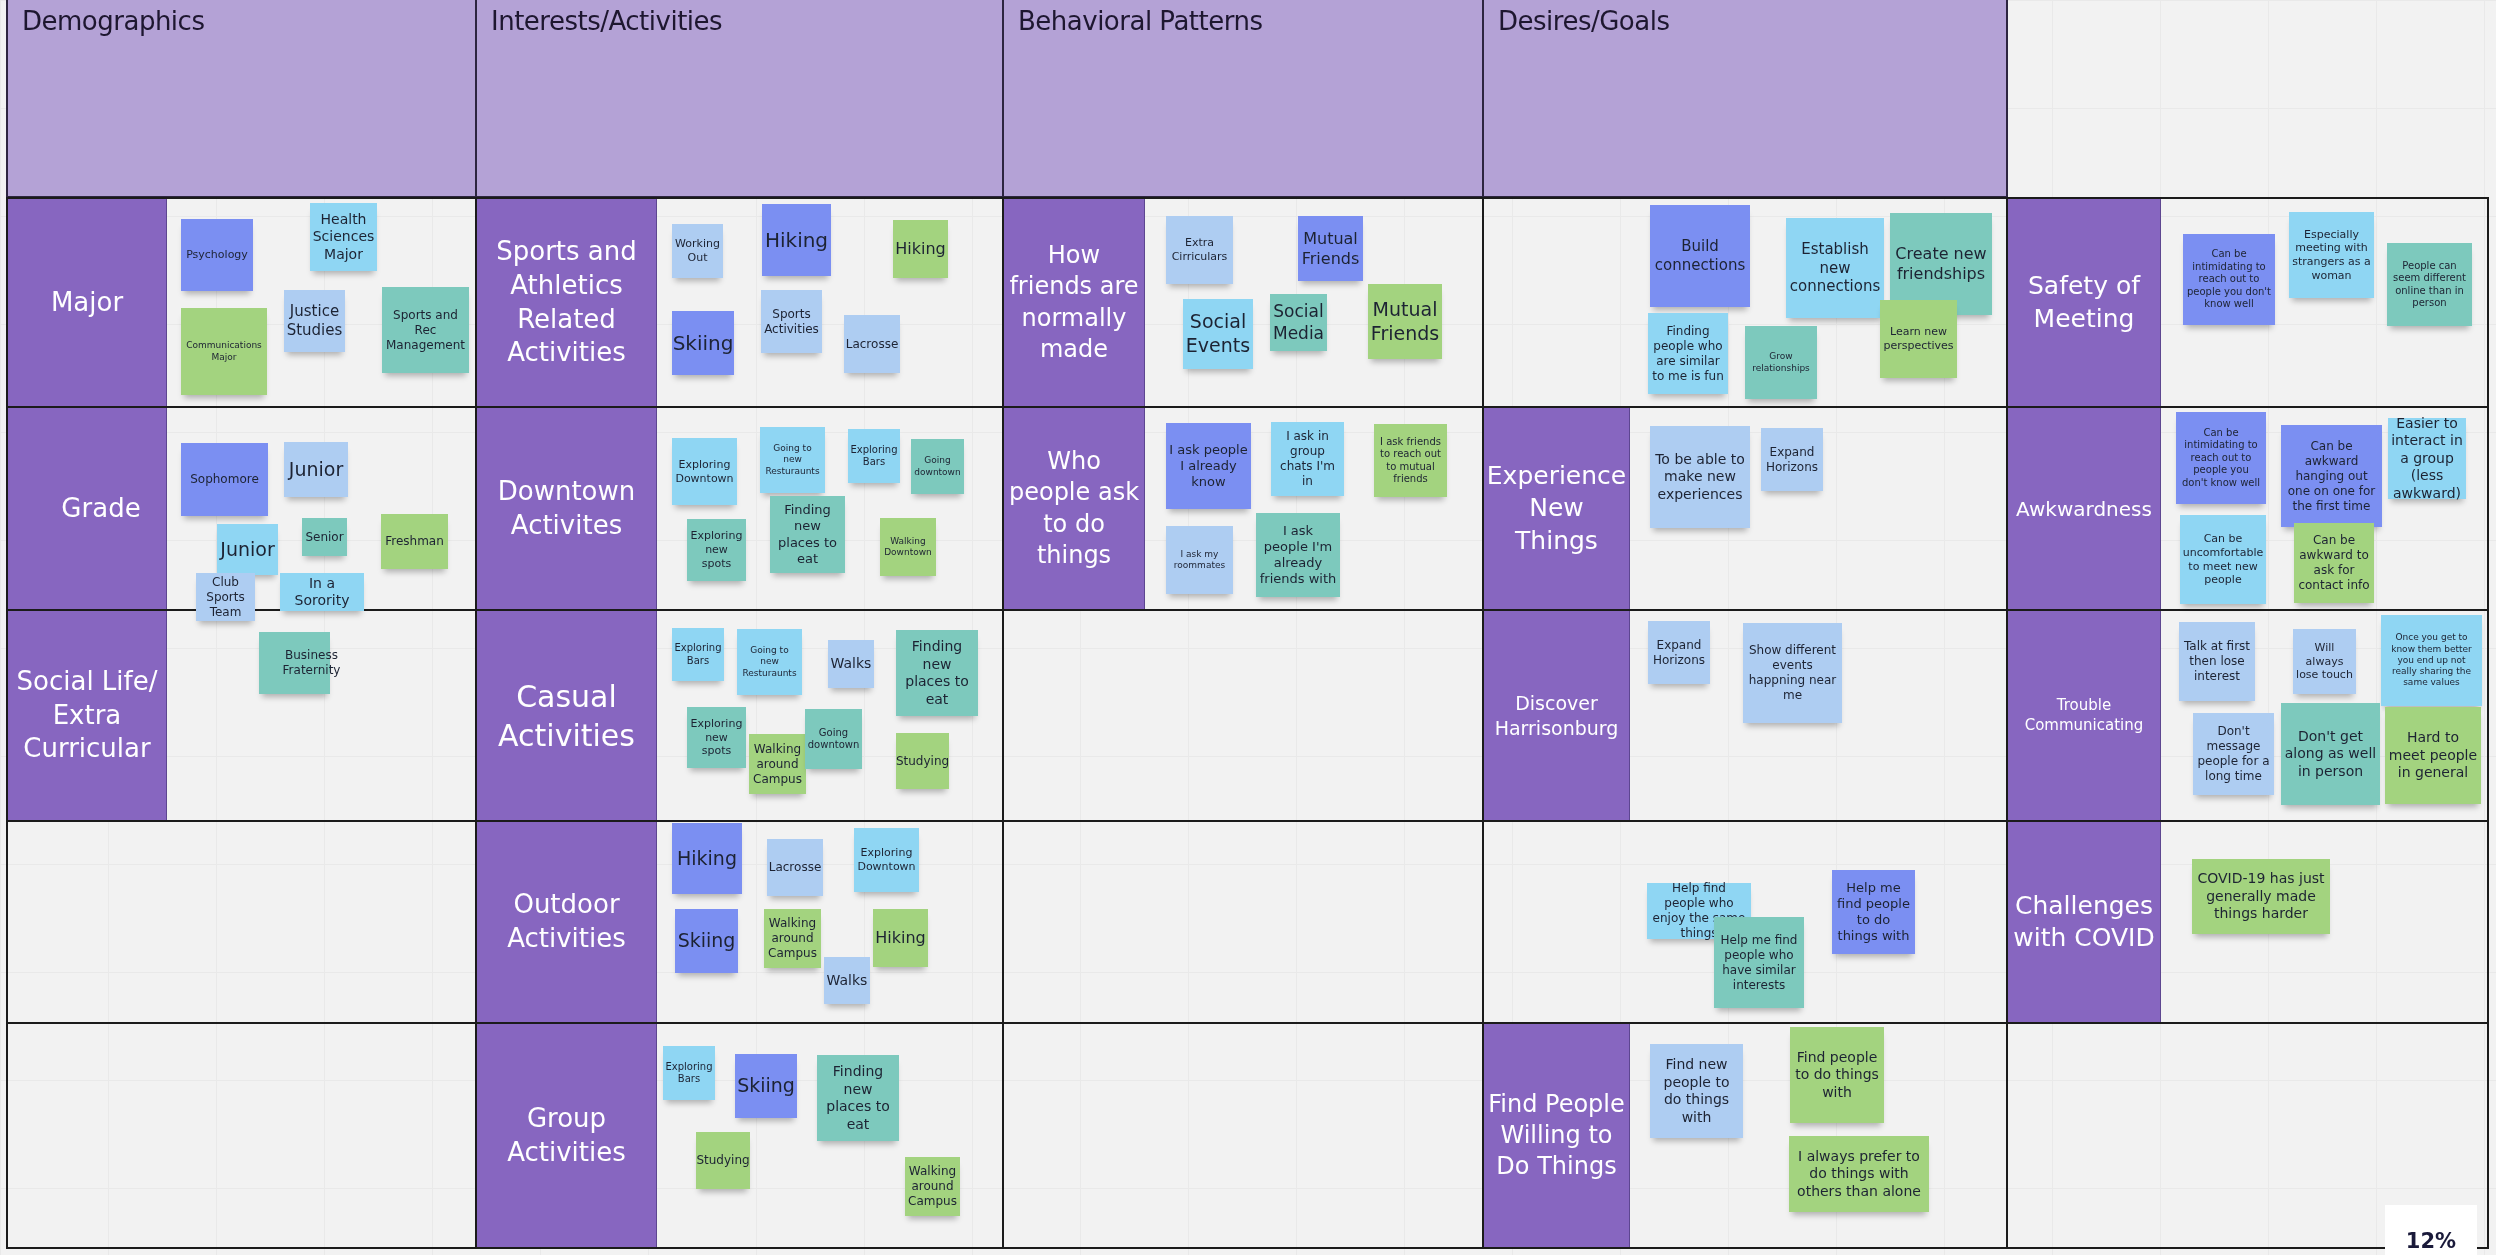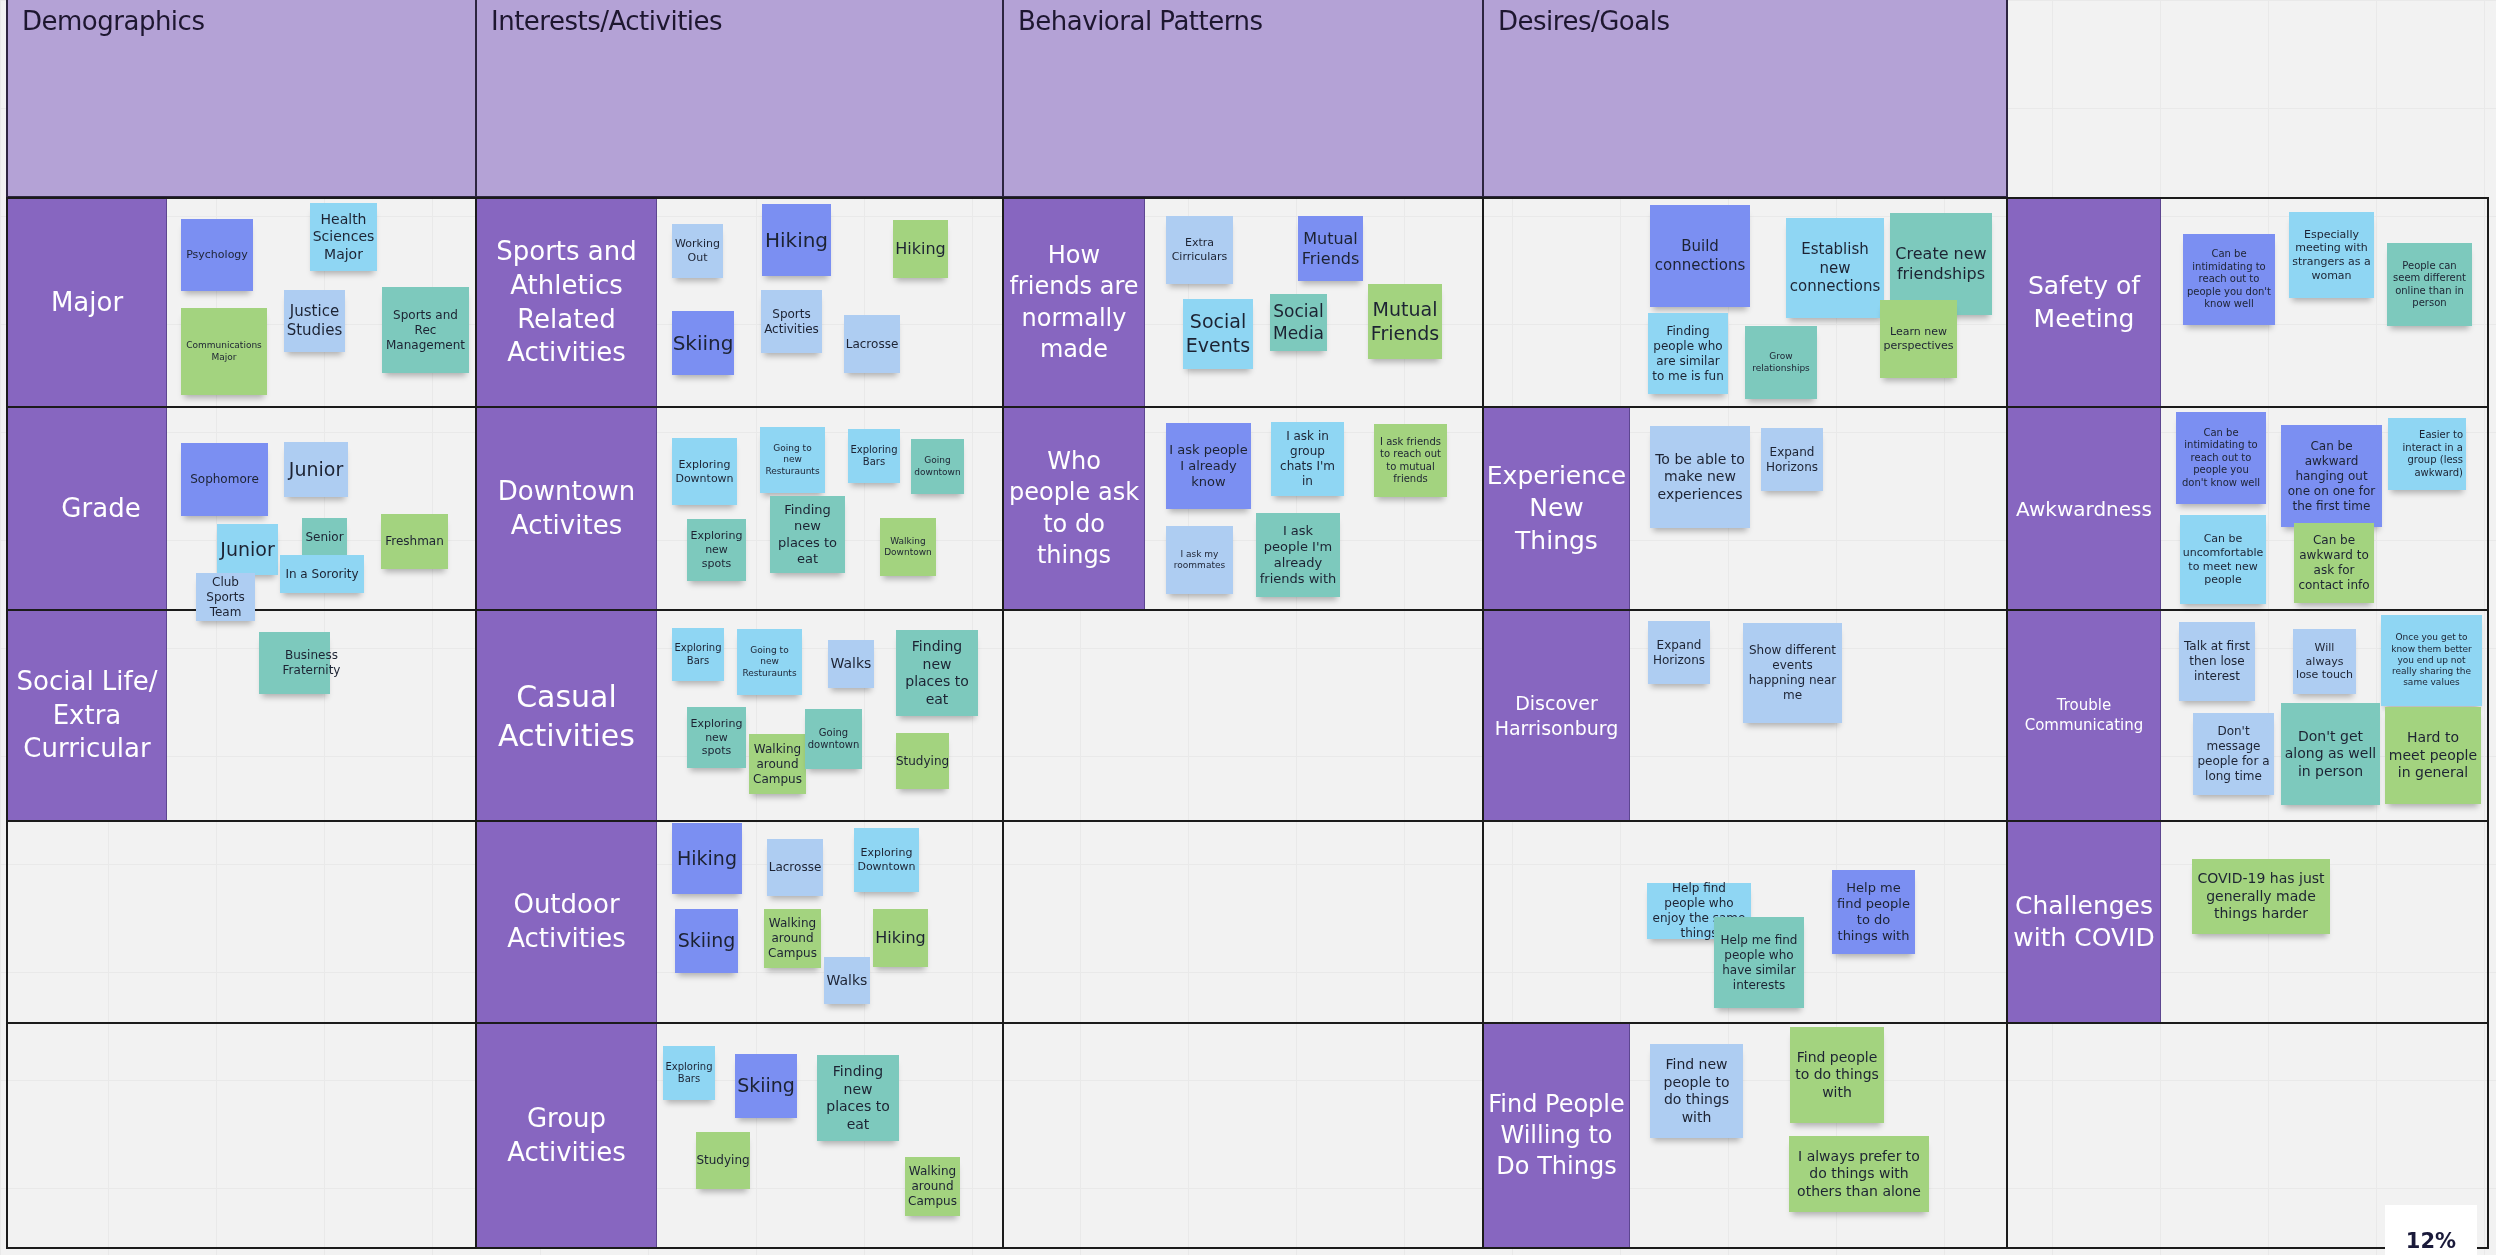--- a/index.html
+++ b/index.html
@@ -83,21 +83,21 @@
   <div class="sticky c-teal" style="left:382px;top:287px;width:87px;height:86px;font-size:12px;">Sports and Rec Management</div>
   <div class="sticky c-green" style="left:181px;top:308px;width:86px;height:87px;font-size:9px;">Communications Major</div>
 
   <div class="sticky c-violet" style="left:181px;top:443px;width:87px;height:73px;font-size:12px;">Sophomore</div>
   <div class="sticky c-light" style="left:284px;top:442px;width:64px;height:55px;font-size:19px;">Junior</div>
   <div class="sticky c-teal" style="left:302px;top:518px;width:45px;height:38px;font-size:12px;">Senior</div>
   <div class="sticky c-green" style="left:381px;top:514px;width:67px;height:55px;font-size:12px;">Freshman</div>
   <div class="sticky c-sky" style="left:217px;top:524px;width:61px;height:51px;font-size:19px;">Junior</div>
 
   <div class="sticky c-light" style="left:196px;top:573px;width:59px;height:48px;font-size:12px;">Club Sports Team</div>
-  <div class="sticky c-sky" style="left:280px;top:555px;width:84px;height:38px;font-size:12px;">In a Sorority</div>
+  <div class="sticky c-sky" style="left:280px;top:573px;width:84px;height:38px;font-size:14px;">In a Sorority</div>
   <div class="sticky c-teal" style="left:259px;top:632px;width:71px;height:62px;font-size:12px;padding-left:37px;">Business Fraternity</div>
 
   <div class="cell" style="left:475px;top:197px;width:529px;height:211px;"></div>
   <div class="lbl" style="left:477px;top:199px;width:180px;height:207px;font-size:26px;">Sports and Athletics Related Activities</div>
   <div class="cell" style="left:475px;top:406px;width:529px;height:205px;"></div>
   <div class="lbl" style="left:477px;top:408px;width:180px;height:201px;font-size:26px;">Downtown Activites</div>
   <div class="cell" style="left:475px;top:609px;width:529px;height:213px;"></div>
   <div class="lbl" style="left:477px;top:611px;width:180px;height:209px;font-size:30px;">Casual Activities</div>
   <div class="cell" style="left:475px;top:820px;width:529px;height:204px;"></div>
   <div class="lbl" style="left:477px;top:822px;width:180px;height:200px;font-size:26px;">Outdoor Activities</div>
@@ -201,21 +201,21 @@
   <div class="cell" style="left:2006px;top:820px;width:483px;height:204px;"></div>
   <div class="lbl" style="left:2008px;top:822px;width:153px;height:200px;font-size:25px;">Challenges with COVID</div>
   <div class="cell" style="left:2006px;top:1022px;width:483px;height:227px;"></div>
 
   <div class="sticky c-violet" style="left:2183px;top:234px;width:92px;height:91px;font-size:10px;">Can be intimidating to reach out to people you don't know well</div>
   <div class="sticky c-sky" style="left:2289px;top:212px;width:85px;height:86px;font-size:11px;">Especially meeting with strangers as a woman</div>
   <div class="sticky c-teal" style="left:2387px;top:243px;width:85px;height:83px;font-size:10px;">People can seem different online than in person</div>
 
   <div class="sticky c-violet" style="left:2176px;top:412px;width:90px;height:92px;font-size:10px;">Can be intimidating to reach out to people you don't know well</div>
   <div class="sticky c-violet" style="left:2281px;top:425px;width:101px;height:102px;font-size:12px;">Can be awkward hanging out one on one for the first time</div>
-  <div class="sticky c-sky" style="left:2388px;top:418px;width:78px;height:72px;font-size:10px;text-align:right;">Easier to interact in a group (less awkward)</div>
+  <div class="sticky c-sky" style="left:2388px;top:418px;width:78px;height:81px;font-size:14px;">Easier to interact in a group (less awkward)</div>
   <div class="sticky c-sky" style="left:2180px;top:515px;width:86px;height:89px;font-size:11px;">Can be uncomfortable to meet new people</div>
   <div class="sticky c-green" style="left:2294px;top:523px;width:80px;height:80px;font-size:12px;">Can be awkward to ask for contact info</div>
 
   <div class="sticky c-light" style="left:2179px;top:622px;width:76px;height:79px;font-size:12px;">Talk at first then lose interest</div>
   <div class="sticky c-light" style="left:2293px;top:629px;width:63px;height:65px;font-size:11px;text-align:center;">Will always lose touch</div>
   <div class="sticky c-sky" style="left:2381px;top:615px;width:101px;height:91px;font-size:9px;">Once you get to know them better you end up not really sharing the same values</div>
   <div class="sticky c-light" style="left:2193px;top:713px;width:81px;height:82px;font-size:12px;">Don't message people for a long time</div>
   <div class="sticky c-teal" style="left:2281px;top:703px;width:99px;height:102px;font-size:14px;">Don't get along as well in person</div>
   <div class="sticky c-green" style="left:2385px;top:707px;width:96px;height:97px;font-size:14px;">Hard to meet people in general</div>
 

